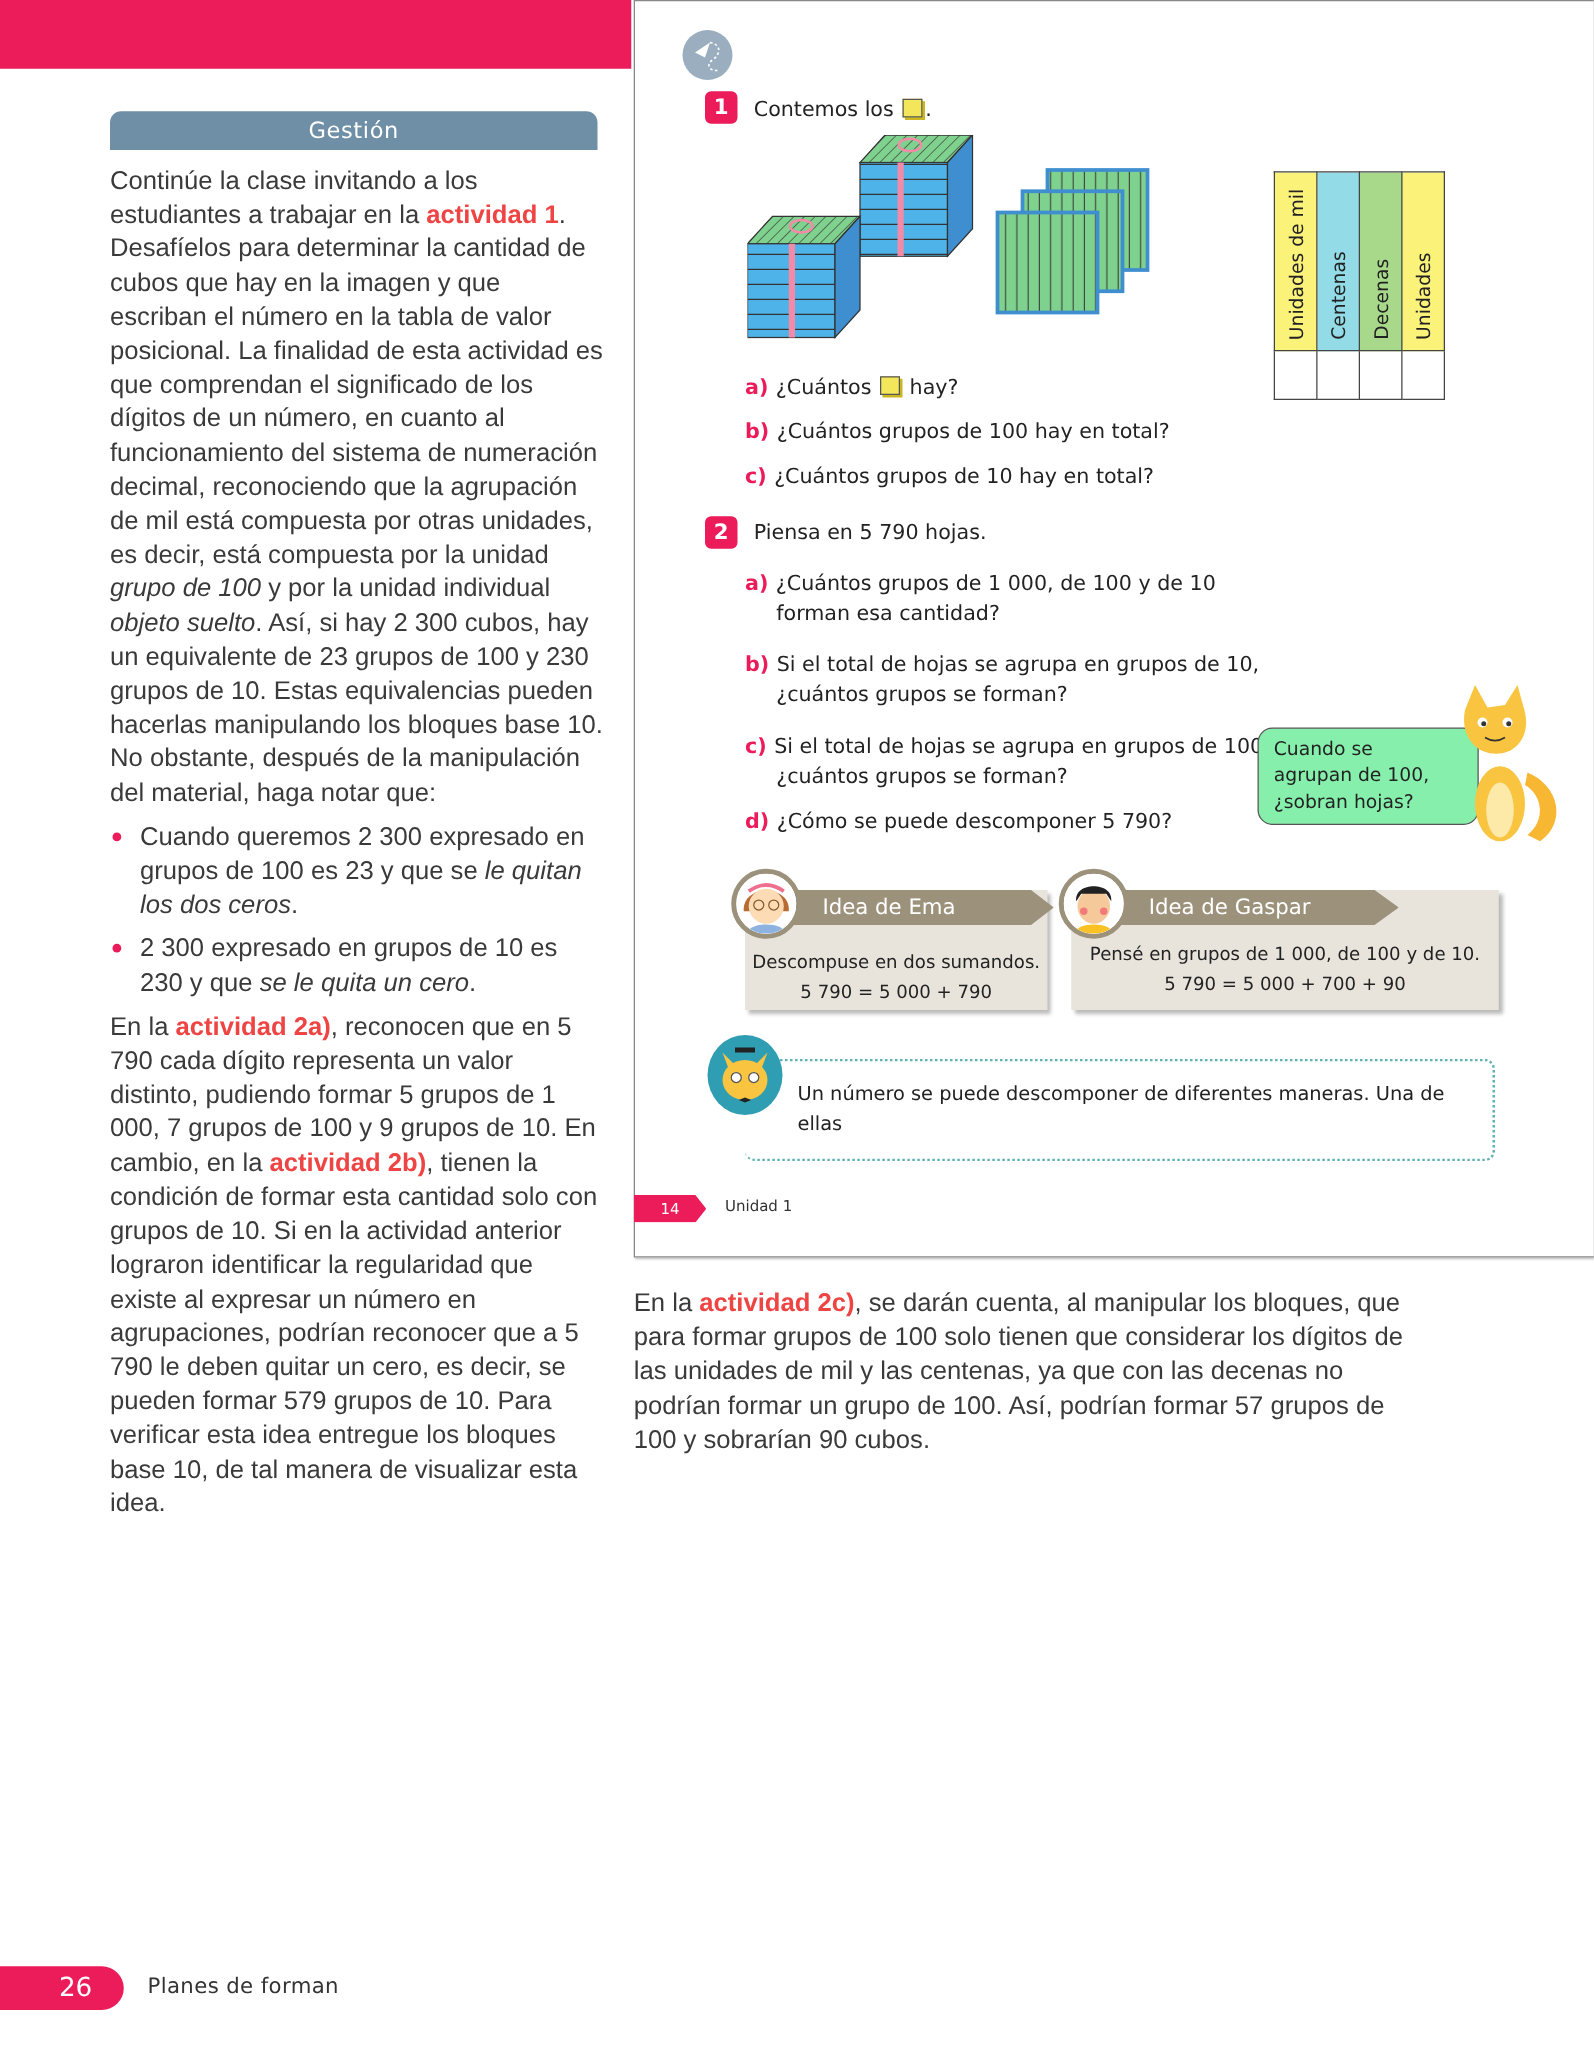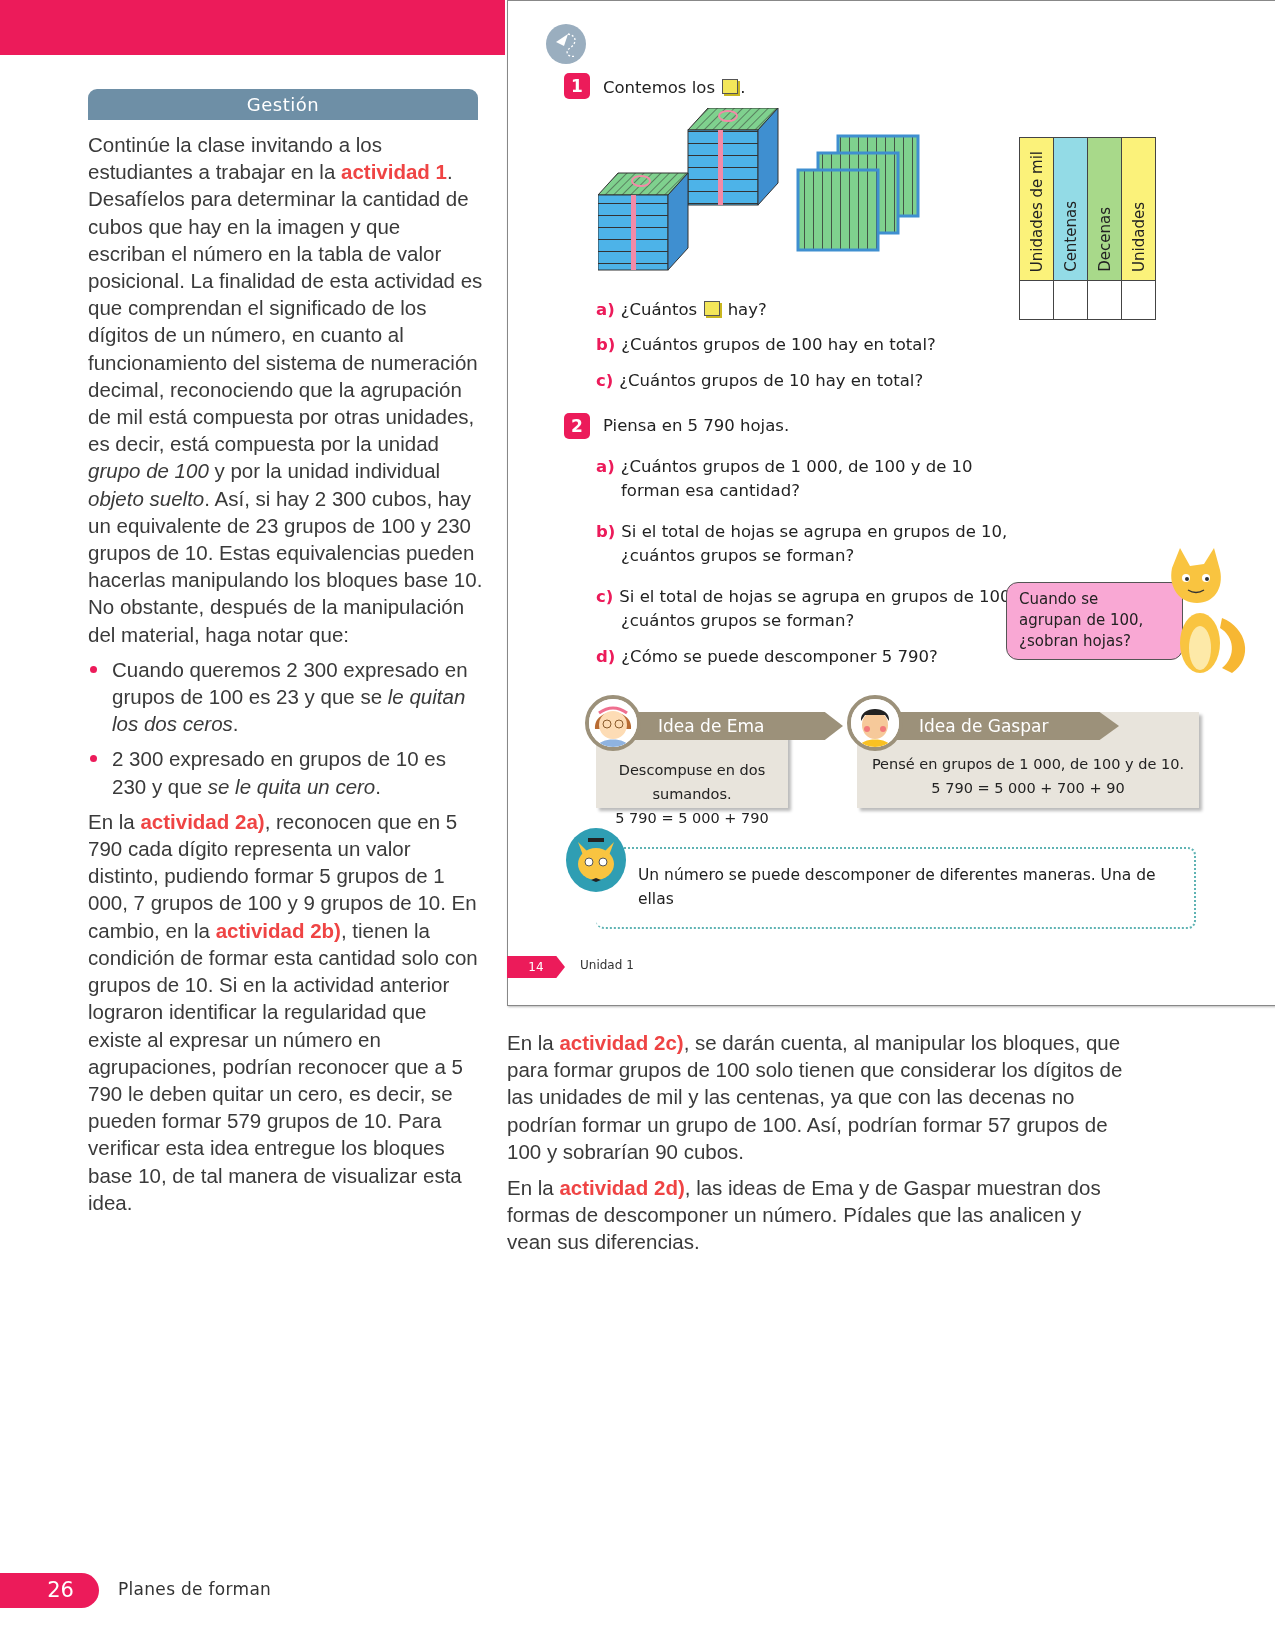--- a/index.html
+++ b/index.html
@@ -21,21 +21,21 @@
   .q{font-family:"DejaVu Sans",sans-serif;font-size:16.5px;color:#222;line-height:24px;}
   .q .lbl{color:#ec1b5a;font-weight:bold;margin-right:6px;}
   .cubeico{display:inline-block;width:14px;height:13px;background:#f3e65a;border:1px solid #555;box-shadow:2px 2px 0 #c9b620;vertical-align:-1px;margin:0 2px;}
 
   .pvtable{left:1019px;top:137px;border-collapse:collapse;}
   .pvtable td{border:1.5px solid #444;width:33px;padding:0;}
   .pvtable .h{height:142px;vertical-align:bottom;}
   .pvtable .h span{display:block;writing-mode:vertical-rl;transform:rotate(180deg);font-size:15px;margin:0 auto 8px auto;color:#222;}
   .pvtable .c{height:38px;}
 
-  .bubble{left:1006px;top:582px;width:177px;height:78px;border:1.3px solid #555;border-radius:12px;background:#f9a8d4;font-size:15px;line-height:21px;color:#222;padding:6px 0 0 12px;box-sizing:border-box;}
+  .bubble{left:1006px;top:582px;width:177px;height:78px;border:1.3px solid #555;border-radius:12px;background:#86efac;font-size:15px;line-height:21px;color:#222;padding:6px 0 0 12px;box-sizing:border-box;}
   .idea-card{background:#e8e4dc;box-shadow:3px 3px 3px #bbb;}
   .idea-tag{background:#9c917a;color:#fff;font-size:17px;height:28px;line-height:28px;padding-left:42px;clip-path:polygon(0 0,92% 0,100% 50%,92% 100%,0 100%);}
   .avatar{width:56px;height:56px;border-radius:50%;border:4px solid #9c917a;background:#fff;box-sizing:border-box;overflow:hidden;}
   .idea-text{font-size:14.5px;line-height:24px;color:#222;text-align:center;}
   .note{left:596px;top:847px;width:598px;height:78px;border:2px dotted #5fb3b3;border-left:none;border-radius:0 8px 8px 8px;}
   .note-text{left:638px;top:863px;width:555px;font-size:15.5px;line-height:24px;color:#222;}
   .fox-av{left:566px;top:828px;width:60px;height:64px;border-radius:50%;background:#2f9eb3;}
   .pageflag{left:507px;top:956px;width:58px;height:22px;background:#ec1b5a;color:#fff;font-size:12px;line-height:22px;text-align:center;clip-path:polygon(0 0,85% 0,100% 50%,85% 100%,0 100%);}
   .unidad{left:580px;top:958px;font-size:12px;color:#333;}
   .righttext{left:507px;top:1029px;width:620px;font-family:"Liberation Sans",sans-serif;font-size:20.5px;line-height:27.2px;color:#3a3a3a;}
@@ -153,21 +153,21 @@
   <ellipse cx="38" cy="95" rx="20" ry="30" fill="#f9c440"></ellipse>
   <ellipse cx="38" cy="100" rx="11" ry="22" fill="#fde9a8"></ellipse>
   <path d="M10 20 L18 0 L28 18 L42 16 L52 0 L58 22 C62 40 52 55 35 55 C18 55 6 40 10 20 Z" fill="#f9c440"></path>
   <circle cx="24" cy="30" r="4" fill="#fff"></circle>
     <circle cx="44" cy="30" r="4" fill="#fff"></circle>
   <circle cx="25" cy="31" r="2" fill="#333"></circle>
     <circle cx="45" cy="31" r="2" fill="#333"></circle>
   <path d="M26 42 Q34 47 42 42" stroke="#333" stroke-width="1.3" fill="none"></path>
 </svg>
 
-<div class="abs idea-card" style="left:596px;top:712px;width:192px;height:96px;">
+<div class="abs idea-card" style="left:596px;top:712px;width:242px;height:96px;">
   <div class="idea-tag" style="width:185px;margin-left:20px;">Idea de Ema</div>
   <div class="idea-text" style="margin-top:18px;">Descompuse en dos sumandos.</div>
   <div class="idea-text">5 790 = 5 000 + 790</div>
 </div>
 <div class="abs avatar" style="left:585px;top:695px;">
   <svg width="48" height="48" viewBox="0 0 48 48">
       <rect width="48" height="48" fill="#fff"></rect>
       <path d="M6 30 C4 8 44 8 42 30 Z" fill="#b86b32"></path>
       <ellipse cx="24" cy="26" rx="14" ry="14" fill="#fddcb5"></ellipse>
       <circle cx="18" cy="25" r="4" fill="none" stroke="#8a5a2b"></circle>
@@ -206,17 +206,16 @@
 </div>
 <div class="abs note-text">
   <div>Un número se puede descomponer de diferentes maneras. Una de ellas</div>
 </div>
 
 <div class="abs pageflag">14</div>
 <div class="abs unidad">Unidad 1</div>
 
 <div class="abs righttext">
   <p><span>En la </span><b>actividad 2c)</b><span>, se darán cuenta, al manipular los bloques, que para formar grupos de 100 solo tienen que considerar los dígitos de las unidades de mil y las centenas, ya que con las decenas no podrían formar un grupo de 100. Así, podrían formar 57 grupos de 100 y sobrarían 90 cubos.</span></p>
-  <p><span>En la </span><b>actividad 2d)</b><span>, las ideas de Ema y de Gaspar muestran dos formas de descomponer un número. Pídales que las analicen y vean sus diferencias.</span></p>
 </div>
 
 <div class="abs footflag">26</div>
 <div class="abs foottext">Planes de forman</div>
 
 </body></html>

